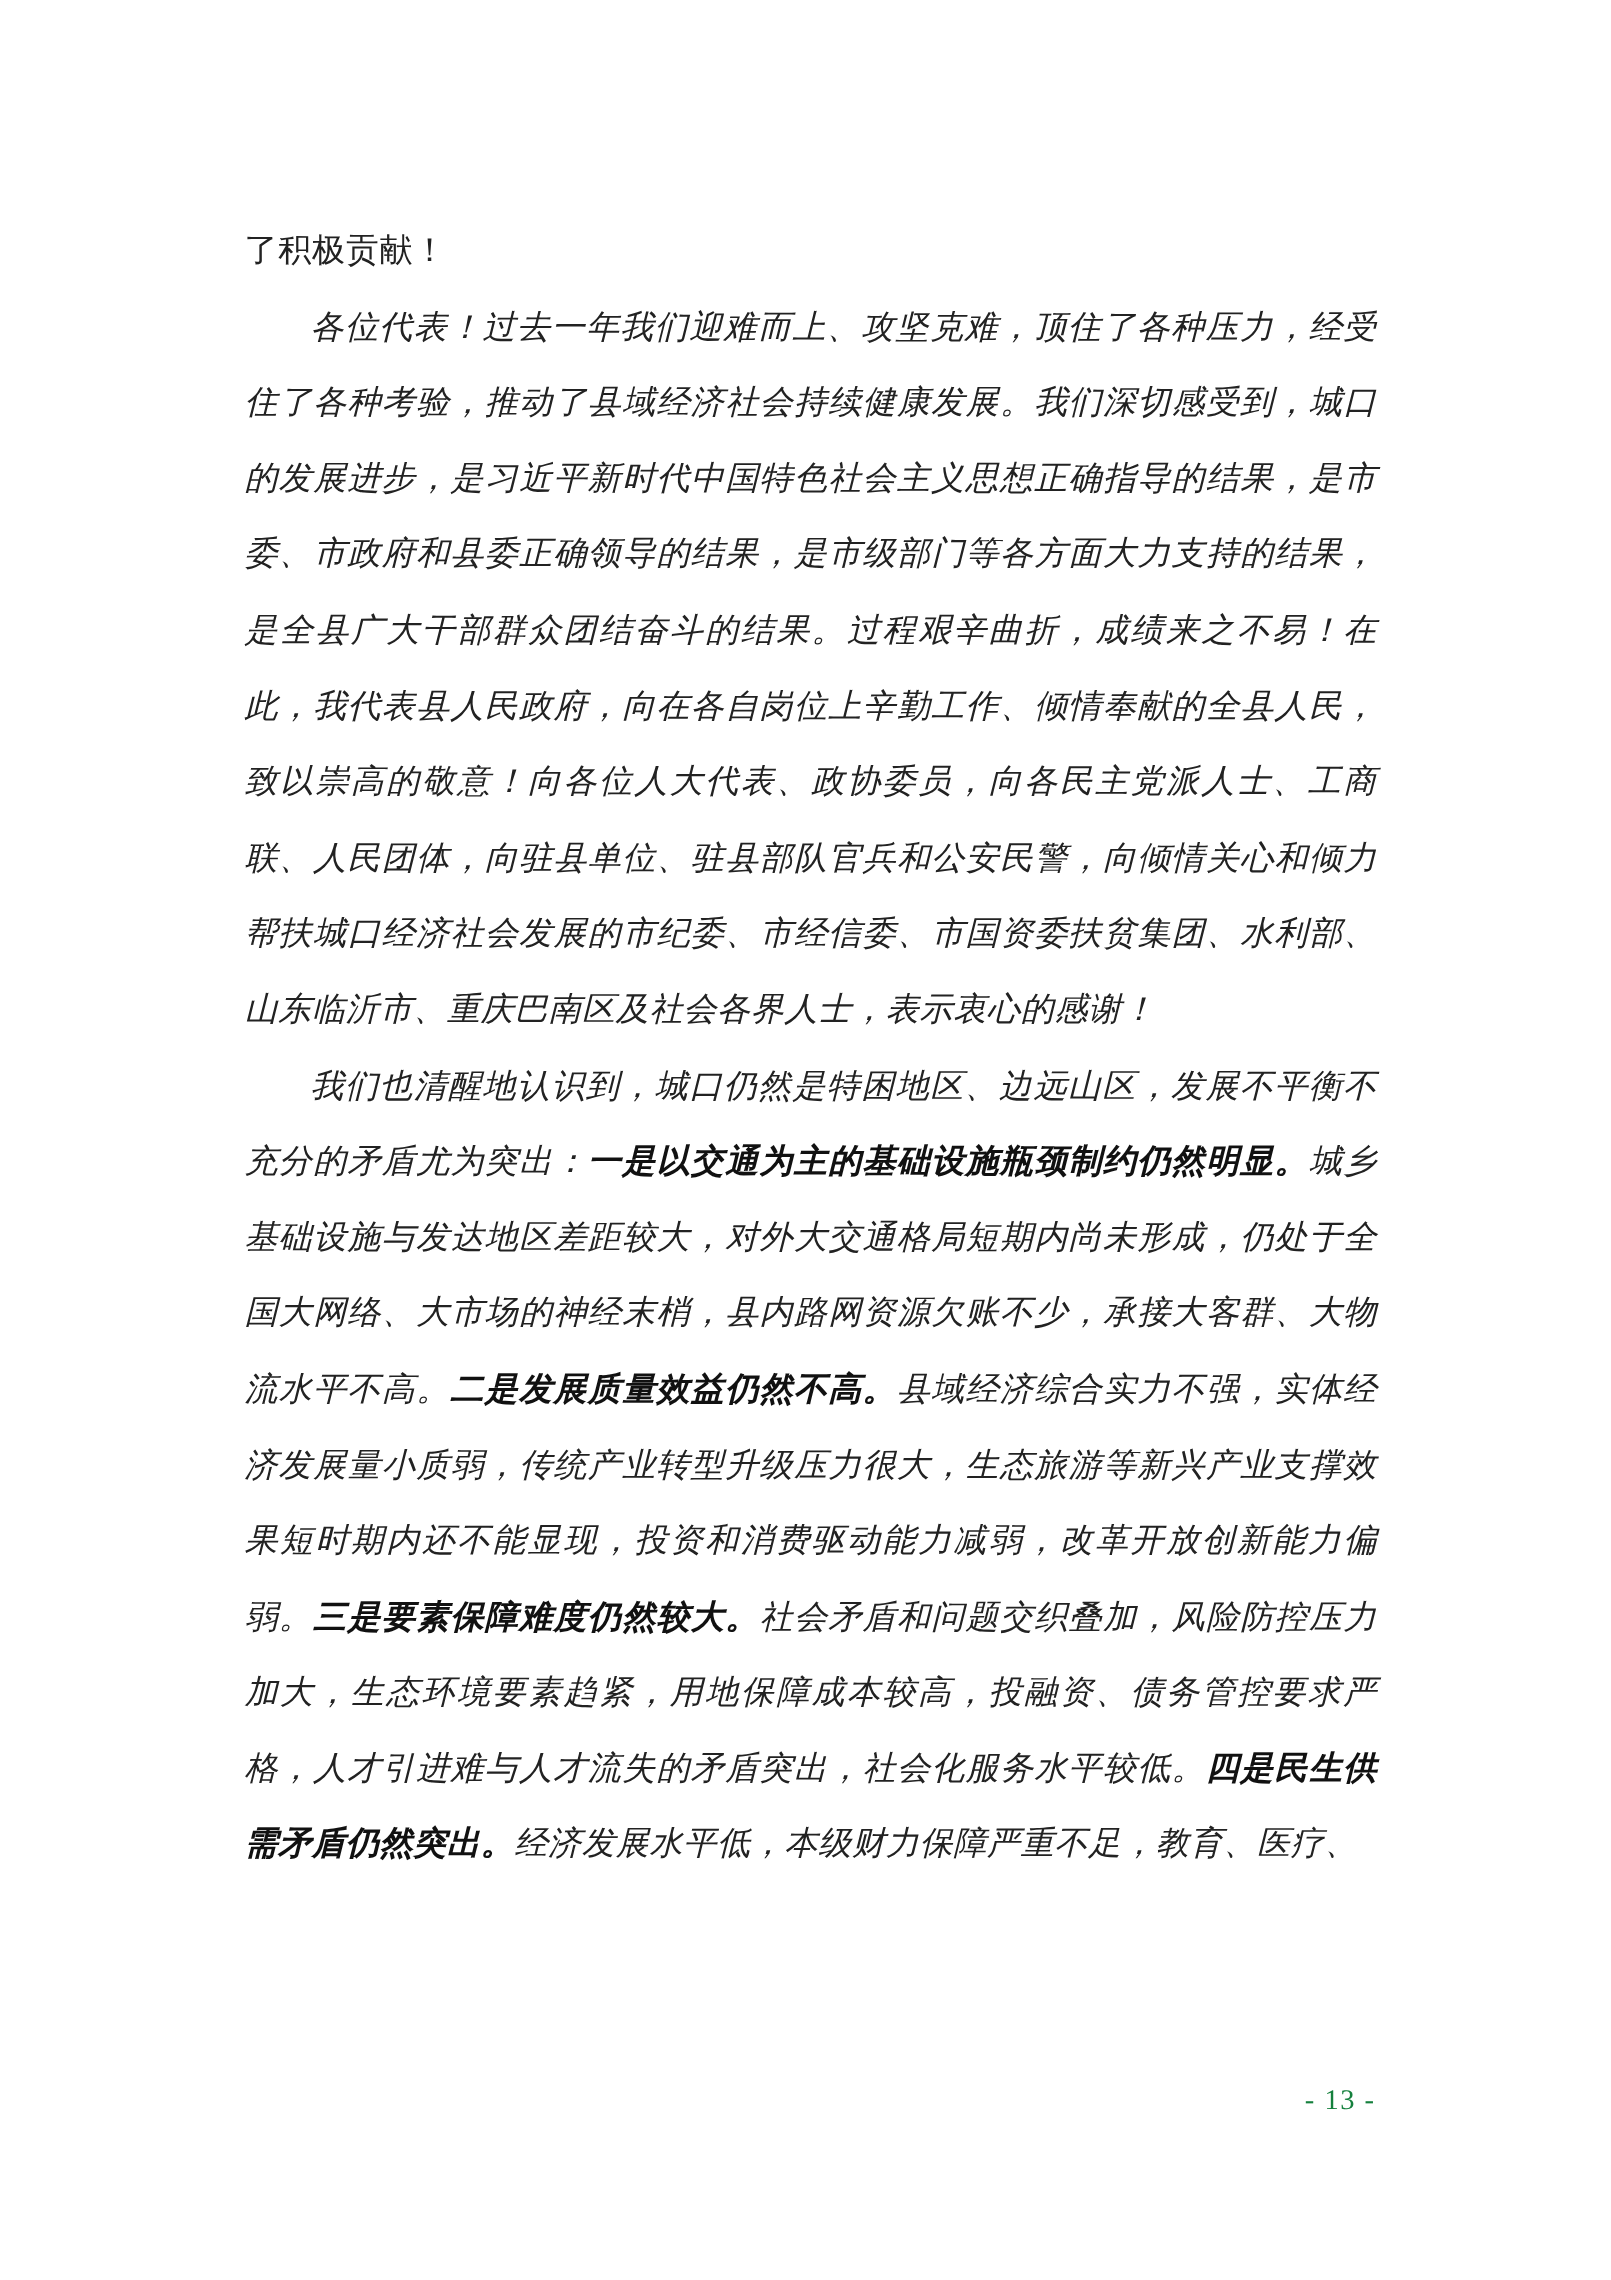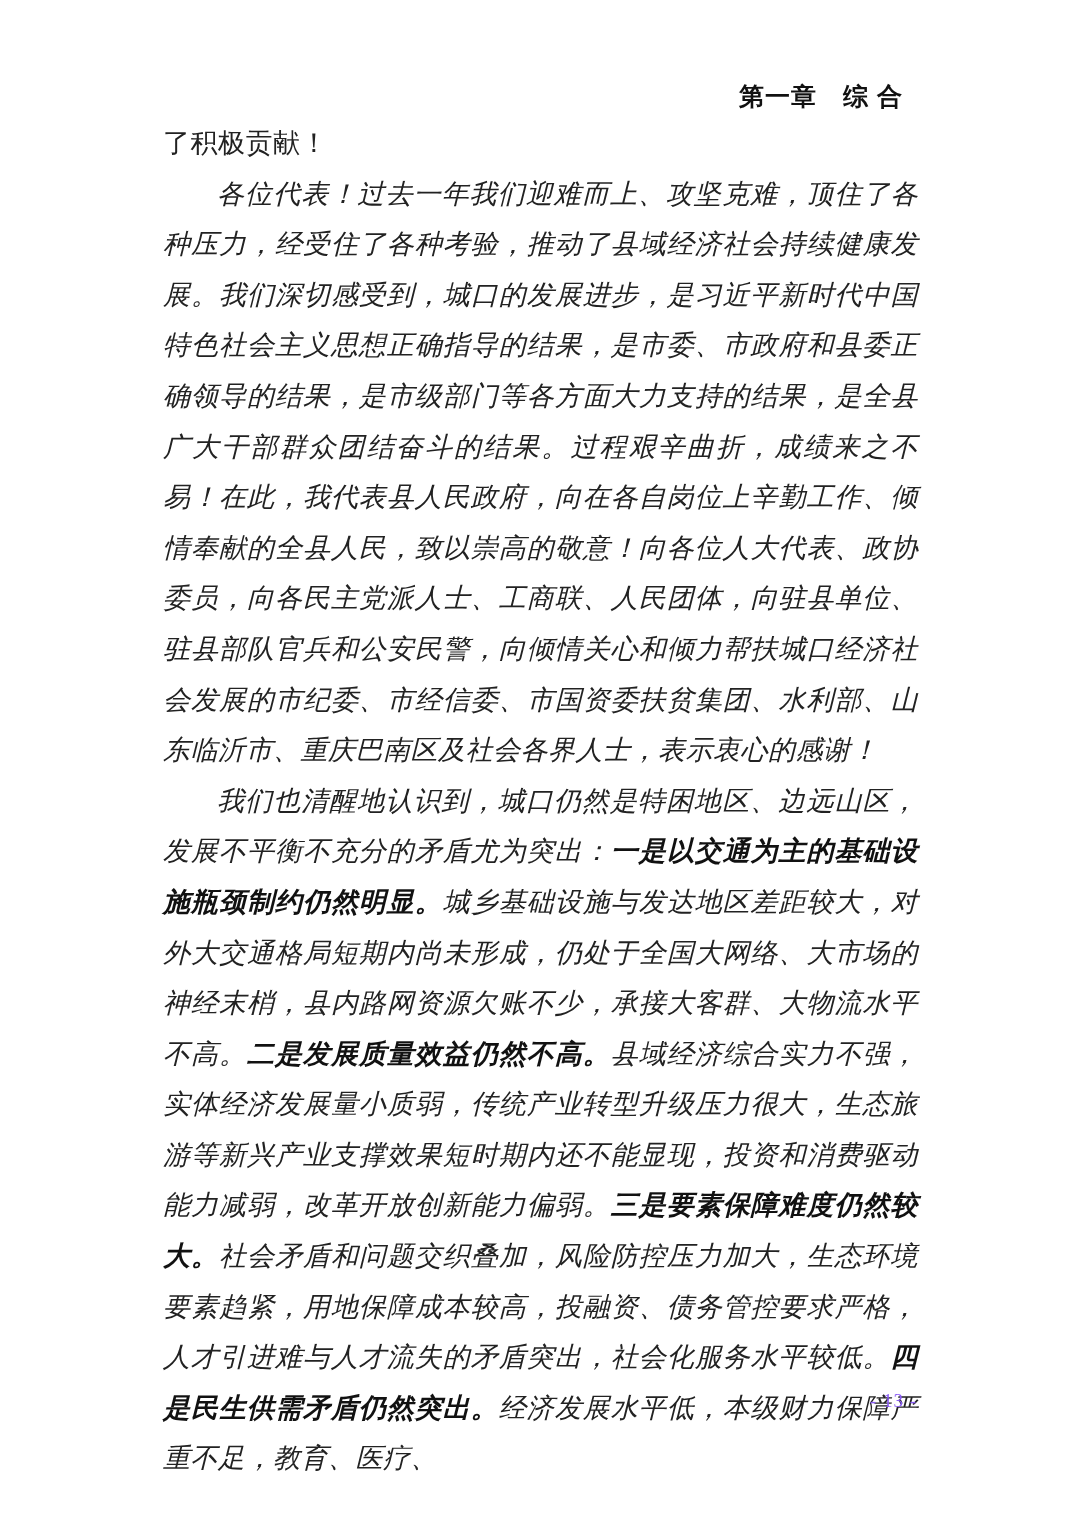--- a/index.html
+++ b/index.html
@@ -25,23 +25,23 @@
     font-family: "Liberation Sans", sans-serif;
     font-weight: 700;
     font-size: 25px;
     letter-spacing: 1px;
     color: #111111;
     white-space: pre;
   }
   .doc-body {
     position: absolute;
     left: 163px;
-    top: 118px;
+    top: 142px;
     width: 755px;
-    font-size: 27px;
+    font-size: 22px;
     letter-spacing: 0.5px;
     line-height: 50.6px;
     text-align: justify;
     text-justify: inter-ideograph;
   }
   .para {
     margin: 0;
     padding: 0;
   }
   .para.indent {
@@ -55,29 +55,28 @@
     font-weight: 700;
     font-family: "Liberation Sans", sans-serif;
     color: #111111;
   }
   .page-number {
     position: absolute;
     top: 1390px;
     right: 157px;
     font-size: 19px;
     letter-spacing: 1px;
-    color: #8b5cf6;
+    color: #15803d;
     font-family: "Liberation Serif", serif;
   }
 </style>
 </head>
 <body>
 
 <div class="page">
-  <div class="chapter-header">第一章　综 合</div>
 
   <main class="doc-body">
       <p class="para"><span class="run">了积极贡献！</span></p>
       <p class="para indent"><span class="run">各位代表！过去一年我们迎难而上、攻坚克难，顶住了各种压力，经受住了各种考验，推动了县域经济社会持续健康发展。我们深切感受到，城口的发展进步，是习近平新时代中国特色社会主义思想正确指导的结果，是市委、市政府和县委正确领导的结果，是市级部门等各方面大力支持的结果，是全县广大干部群众团结奋斗的结果。过程艰辛曲折，成绩来之不易！在此，我代表县人民政府，向在各自岗位上辛勤工作、倾情奉献的全县人民，致以崇高的敬意！向各位人大代表、政协委员，向各民主党派人士、工商联、人民团体，向驻县单位、驻县部队官兵和公安民警，向倾情关心和倾力帮扶城口经济社会发展的市纪委、市经信委、市国资委扶贫集团、水利部、山东临沂市、重庆巴南区及社会各界人士，表示衷心的感谢！</span></p>
       <p class="para indent"><span class="run">我们也清醒地认识到，城口仍然是特困地区、边远山区，发展不平衡不充分的矛盾尤为突出：</span><span class="run bold">一是以交通为主的基础设施瓶颈制约仍然明显。</span><span class="run">城乡基础设施与发达地区差距较大，对外大交通格局短期内尚未形成，仍处于全国大网络、大市场的神经末梢，县内路网资源欠账不少，承接大客群、大物流水平不高。</span><span class="run bold">二是发展质量效益仍然不高。</span><span class="run">县域经济综合实力不强，实体经济发展量小质弱，传统产业转型升级压力很大，生态旅游等新兴产业支撑效果短时期内还不能显现，投资和消费驱动能力减弱，改革开放创新能力偏弱。</span><span class="run bold">三是要素保障难度仍然较大。</span><span class="run">社会矛盾和问题交织叠加，风险防控压力加大，生态环境要素趋紧，用地保障成本较高，投融资、债务管控要求严格，人才引进难与人才流失的矛盾突出，社会化服务水平较低。</span><span class="run bold">四是民生供需矛盾仍然突出。</span><span class="run">经济发展水平低，本级财力保障严重不足，教育、医疗、</span></p>
     </main>
 
   <div class="page-number">- 13 -</div>
 </div>
 

